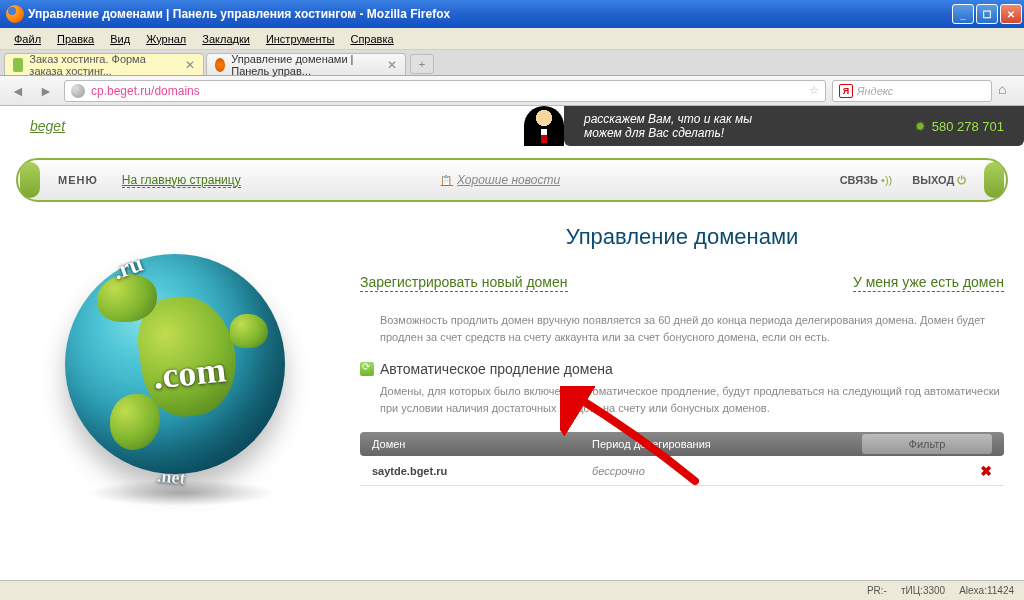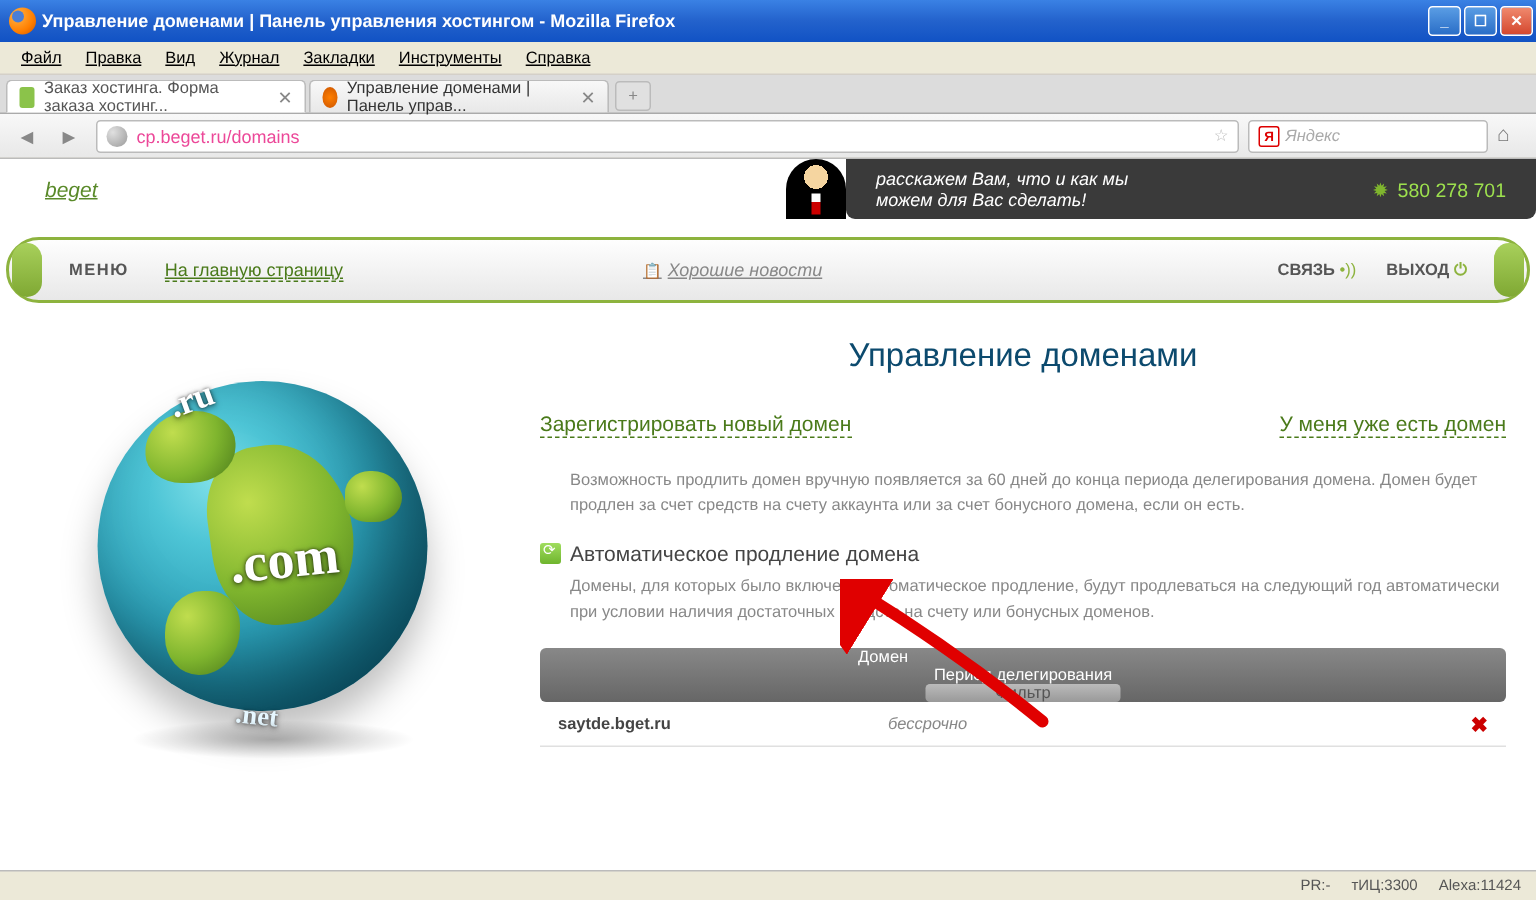--- a/index.html
+++ b/index.html
@@ -19,21 +19,21 @@
 
 .menubar { height: 22px; background: #ece9d8; display: flex; align-items: center; padding: 0 6px; border-bottom: 1px solid #d4d0c8; }
 .menubar span { padding: 2px 8px; text-decoration: underline; cursor: pointer; }
 
 
 .tabbar { height: 26px; background: #dcdcdc; display: flex; align-items: flex-end; padding: 0 4px; border-bottom: 1px solid #aaa; gap: 2px; }
 .tab { height: 22px; background: linear-gradient(#f8f8f8, #e8e8e8); border: 1px solid #bbb; border-bottom: none; border-radius: 4px 4px 0 0; padding: 0 8px; display: flex; align-items: center; gap: 6px; max-width: 200px; font-size: 11px; color: #333; }
 .tab .tab-icon { width: 14px; height: 14px; background: #8bc34a; border-radius: 2px; }
 .tab .tab-icon.ff { background: radial-gradient(circle, #ff7f00, #cc5500); border-radius: 50%; }
 .tab .tab-close { font-size: 12px; color: #888; }
-.tab.inactive { background: #ffffff; color: #555; }
+.tab.inactive { background: #fef9c3; color: #555; }
 .newtab { width: 24px; height: 20px; background: #e0e0e0; border: 1px solid #bbb; border-radius: 3px; display: flex; align-items: center; justify-content: center; color: #888; margin-left: 2px; margin-bottom: 1px; }
 
 
 .addrbar { height: 30px; background: linear-gradient(#f8f8f8, #e8e8e8); display: flex; align-items: center; padding: 0 6px; gap: 6px; border-bottom: 1px solid #bbb; }
 .addr-nav { display: flex; gap: 4px; align-items: center; }
 .addr-btn { width: 24px; height: 22px; color: #888; display: flex; align-items: center; justify-content: center; font-size: 14px; }
 .addr-input { flex: 1; height: 22px; background: #fff; border: 1px solid #bbb; border-radius: 3px; display: flex; align-items: center; padding: 0 6px; gap: 6px; }
 .addr-input .globe { width: 14px; height: 14px; background: radial-gradient(circle at 30% 30%, #e0e0e0, #999); border-radius: 50%; }
 .addr-input .url-text { flex: 1; color: #ec4899; font-size: 12px; }
 .addr-search { width: 160px; height: 22px; background: #fff; border: 1px solid #bbb; border-radius: 3px; display: flex; align-items: center; padding: 0 6px; gap: 4px; color: #aaa; font-style: italic; }
@@ -48,21 +48,21 @@
 .beget-logo { margin-left: 30px; color: #5a8a2a; font-style: italic; font-size: 14px; text-decoration: underline; }
 .banner-right { margin-left: auto; display: flex; align-items: center; }
 .person-icon { width: 40px; height: 40px; background: radial-gradient(circle at 50% 30%, #f5d5a0 0 8px, #000 8px); border-radius: 50% 50% 0 0; position: relative; }
 .person-icon::before { content: ''; position: absolute; bottom: 0; left: 2px; right: 2px; height: 20px; background: #000; border-radius: 8px 8px 0 0; }
 .person-icon::after { content: ''; position: absolute; bottom: 3px; left: 50%; transform: translateX(-50%); width: 6px; height: 14px; background: linear-gradient(#fff 0 40%, #c00 40%); }
 .dark-box { width: 460px; height: 40px; background: #3a3a3a; color: #fff; display: flex; align-items: center; padding: 0 20px; font-style: italic; font-size: 12px; border-radius: 0 0 6px 6px; }
 .dark-box .num { margin-left: auto; color: #9de04e; font-style: normal; font-size: 13px; display: flex; align-items: center; gap: 6px; }
 .dark-box .num::before { content: '✹'; color: #7fb52e; }
 
 
-.nav-wrap { padding: 12px 4px; }
+.nav-wrap { padding: 12px 16px; }
 .nav-pill { height: 44px; background: linear-gradient(#fefefe, #e8e8e8); border: 2px solid #8db33e; border-radius: 22px; display: flex; align-items: center; padding: 0 6px; position: relative; }
 .nav-pill::before, .nav-pill::after { content: ''; position: absolute; width: 20px; height: 36px; background: linear-gradient(#a8d05b, #7fa833); border-radius: 18px; top: 2px; }
 .nav-pill::before { left: 2px; }
 .nav-pill::after { right: 2px; }
 .nav-menu { font-weight: bold; color: #555; margin-left: 34px; font-size: 11px; letter-spacing: 1px; }
 .nav-home-link { margin-left: 24px; color: #4a7a1a; text-decoration: underline; font-size: 12px; border-bottom: 1px dashed #4a7a1a; }
 .nav-news { margin-left: 200px; color: #888; font-style: italic; text-decoration: underline; font-size: 12px; }
 .nav-news::before { content: '📋'; margin-right: 4px; font-style: normal; font-size: 10px; }
 .nav-right { margin-left: auto; margin-right: 34px; display: flex; gap: 20px; align-items: center; font-size: 11px; color: #555; font-weight: bold; text-align: right; }
 .nav-contact::after { content: ' •))'; color: #8db33e; font-weight: normal; }
@@ -92,21 +92,21 @@
 .info-block { margin-bottom: 16px; }
 .info-title { font-size: 14px; color: #444; margin-bottom: 6px; display: flex; align-items: center; gap: 6px; }
 .info-title .ic { width: 14px; height: 14px; display: inline-block; }
 .ic-blue { background: linear-gradient(#6bc5ee, #3a9ad0); border-radius: 2px; position: relative; }
 .ic-blue::after { content: '↻'; position: absolute; color: #fff; font-size: 10px; top: -1px; left: 2px; }
 .ic-green { background: linear-gradient(#a0dd5e, #6fb52e); border-radius: 2px; position: relative; }
 .ic-green::after { content: '⟳'; position: absolute; color: #fff; font-size: 10px; top: -1px; left: 2px; }
 .info-text { font-size: 11px; color: #888; line-height: 1.5; padding-left: 20px; }
 
 
-.dom-table-head { height: 36px; background: linear-gradient(#888, #666); border-radius: 4px; display: flex; align-items: center; color: #fff; font-size: 11px; padding: 0 12px; margin-top: 8px; flex-direction: column; }
+.dom-table-head { height: 24px; background: linear-gradient(#888, #666); border-radius: 4px; display: flex; align-items: center; color: #fff; font-size: 11px; padding: 0 12px; margin-top: 8px; }
 .th-domain { width: 220px; }
 .th-period { flex: 1; }
 .th-filter { width: 130px; background: linear-gradient(#bbb, #999); height: 20px; border-radius: 3px; display: flex; align-items: center; justify-content: center; color: #555; }
 .dom-table-row { height: 30px; border-bottom: 1px solid #e0e0e0; display: flex; align-items: center; padding: 0 12px; font-size: 11px; }
 .td-domain { width: 220px; font-weight: bold; color: #444; }
 .td-period { flex: 1; color: #888; font-style: italic; }
 .td-del { color: #cc0000; font-size: 14px; font-weight: bold; }
 
 
 .red-arrow { position: absolute; top: 280px; left: 560px; z-index: 10; pointer-events: none; }

